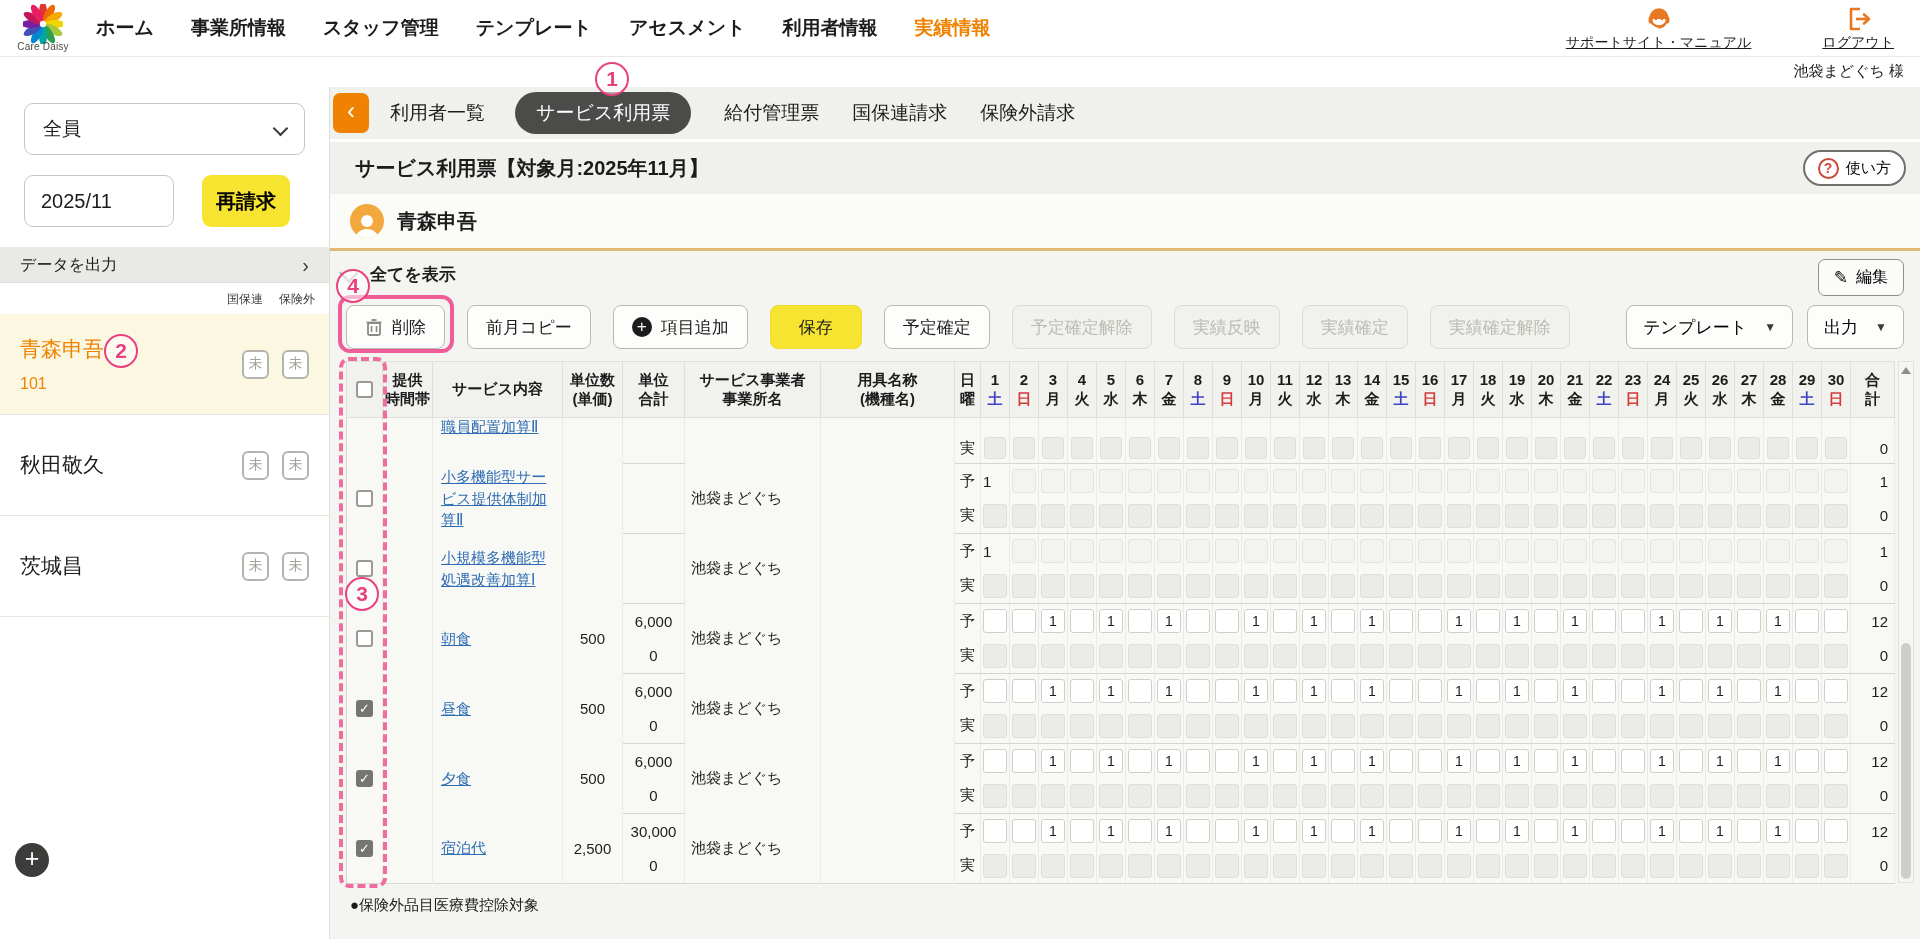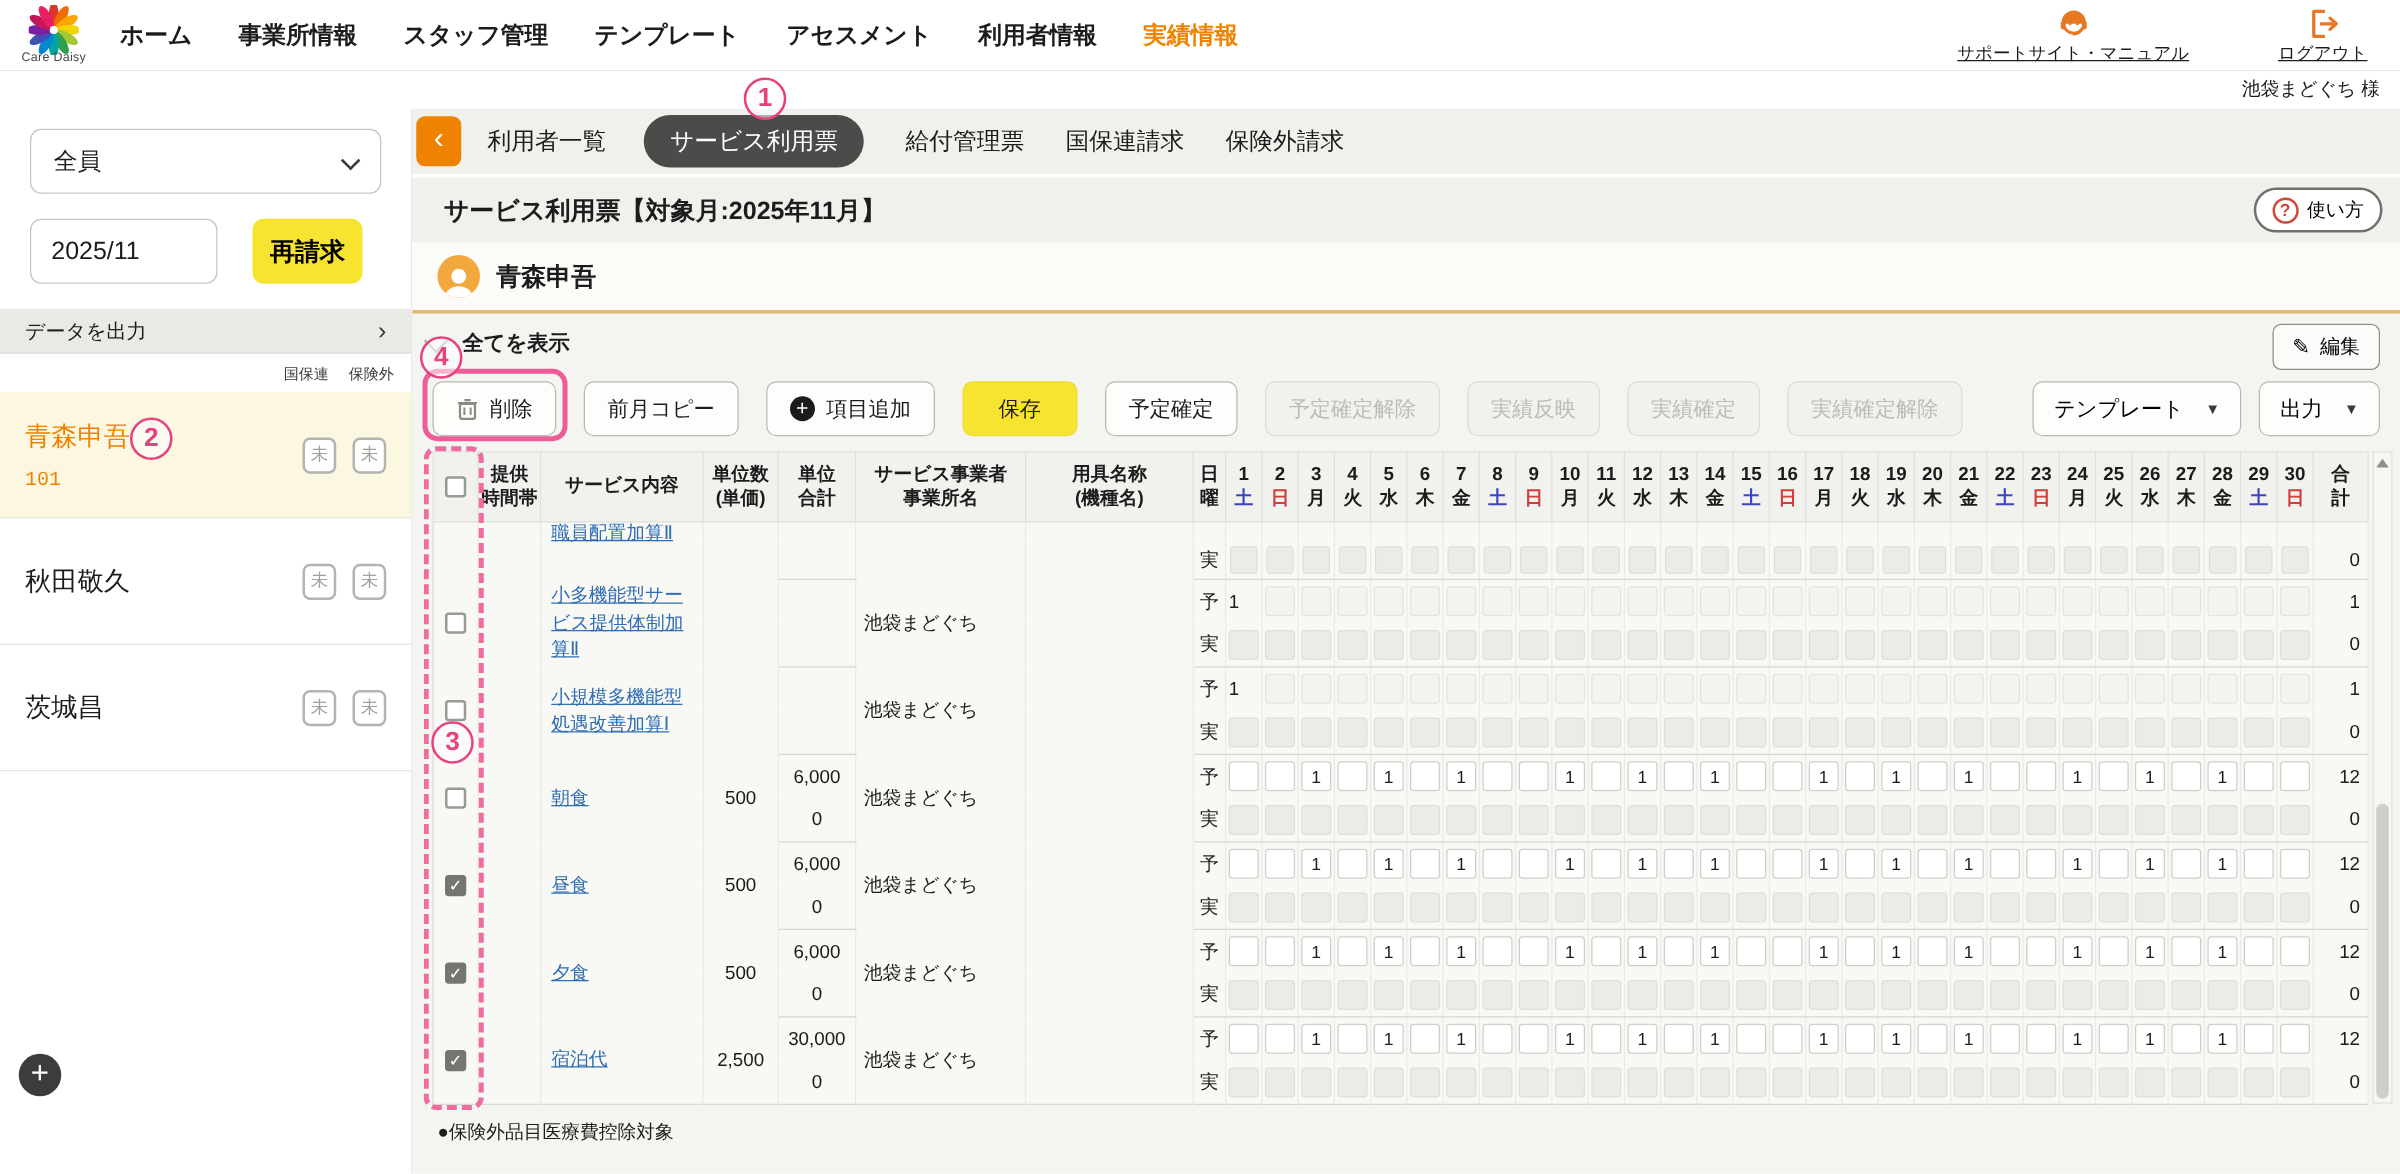--- a/index.html
+++ b/index.html
@@ -40,21 +40,21 @@
     font-size:20px; font-weight:bold; font-family:inherit; cursor:pointer; }
   .export-row { margin-top:20px; height:36px; background:#e9e9e6; border-top:1px solid #dedeba00;
     border-bottom:1px solid #dcdcd8; display:flex; align-items:center; padding:0 20px; font-size:16px; cursor:pointer; }
   .export-chevron { margin-left:auto; font-size:20px; color:#3a3a38; line-height:1; }
   .status-cols { display:flex; justify-content:flex-end; gap:16px; padding:8px 14px 6px 0; font-size:12px; color:#3a3a38; }
   .user-item { position:relative; border-bottom:1px solid #e6e6e2; padding:16px 20px;
     display:flex; align-items:center; min-height:101px; cursor:pointer; background:#fff; }
   .user-item.selected { background:#fbf7e1; }
   .user-name { font-size:21px; }
   .user-item.selected .user-name, .user-item.selected .user-code { color:#ef8200; }
-  .user-code { font-size:16px; margin-top:12px;font-family:Liberation Mono, monospace; }
+  .user-code { font-size:16px; margin-top:12px; }
   .badges { margin-left:auto; display:flex; gap:13px; }
   .badge { width:27px; height:29px; border:2px solid #b4b4ae; border-radius:6px; background:#fff;
     color:#a2a29a; font-size:14px; display:flex; align-items:center; justify-content:center; }
   .add-btn { position:absolute; left:15px; bottom:62px; width:34px; height:34px; border-radius:50%;
     background:#3c3c3a; color:#fff; font-size:25px; line-height:1; display:flex; align-items:center;
     justify-content:center; cursor:pointer; padding-bottom:3px; }
 
   
   .annot-circle { width:34px; height:34px; border:2.5px solid #e8417f; border-radius:50%;
     color:#e8417f; font-size:21px; font-weight:bold; display:flex; align-items:center;

